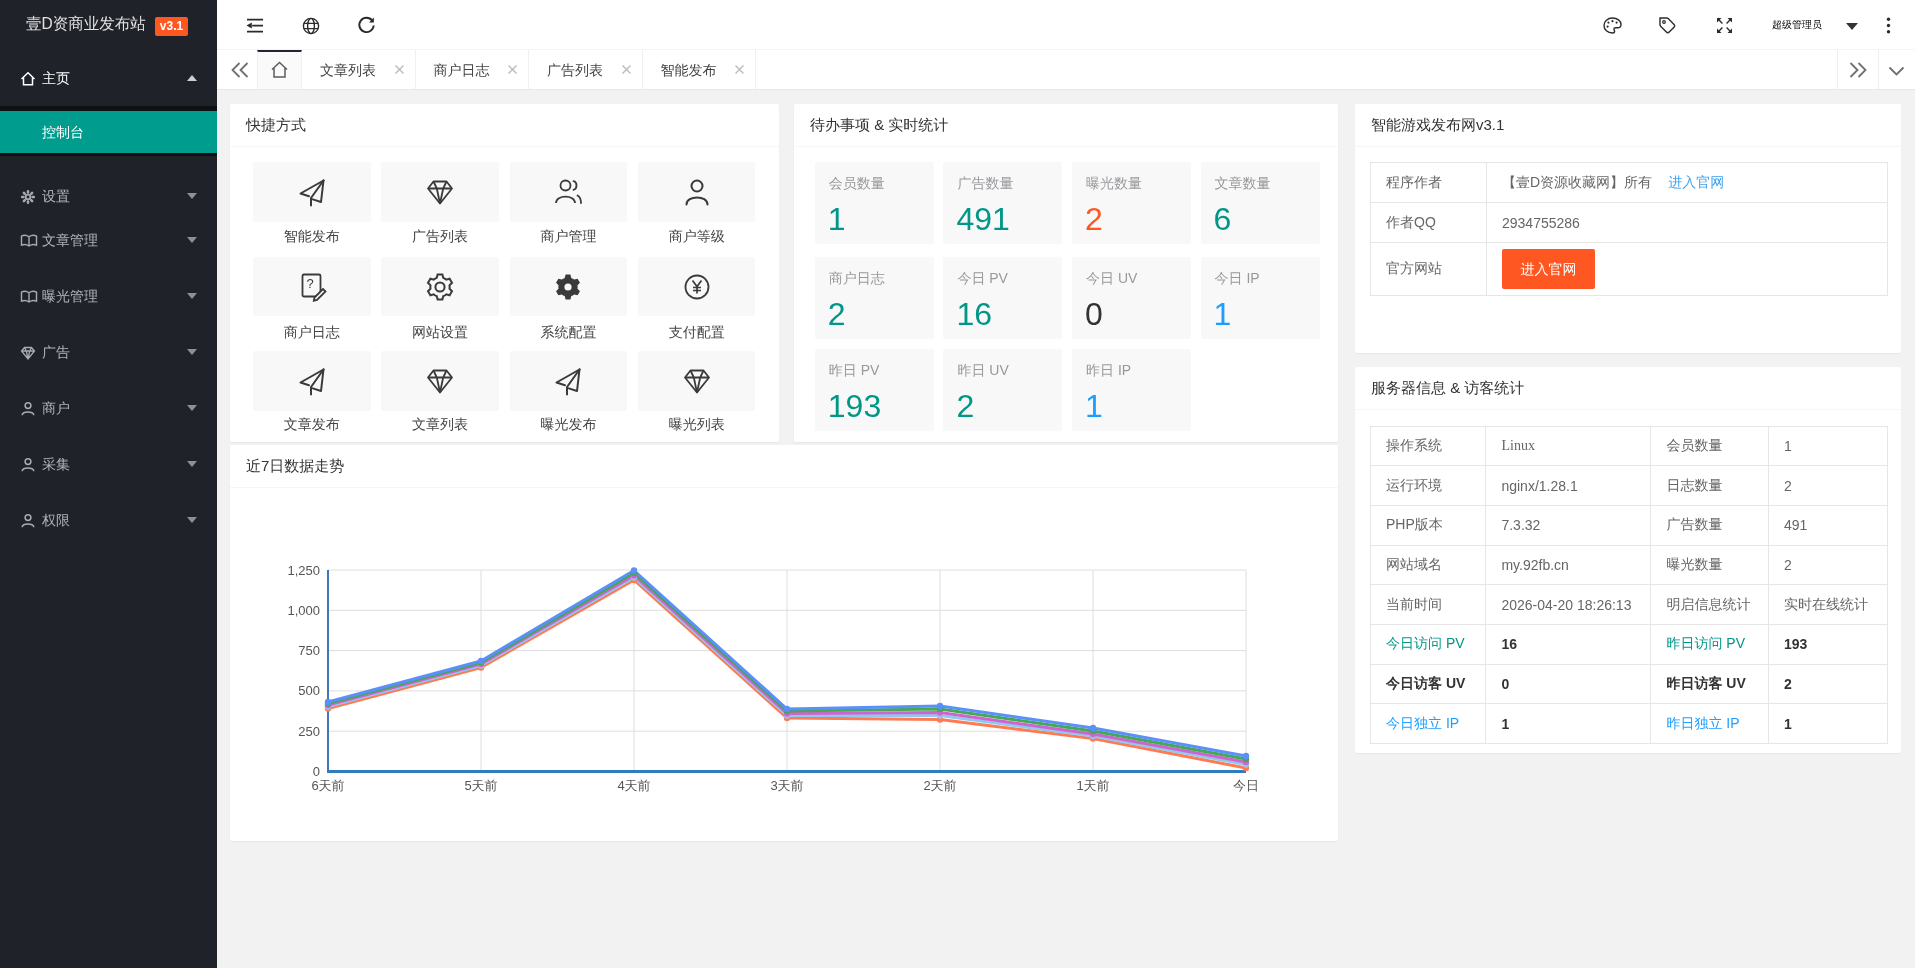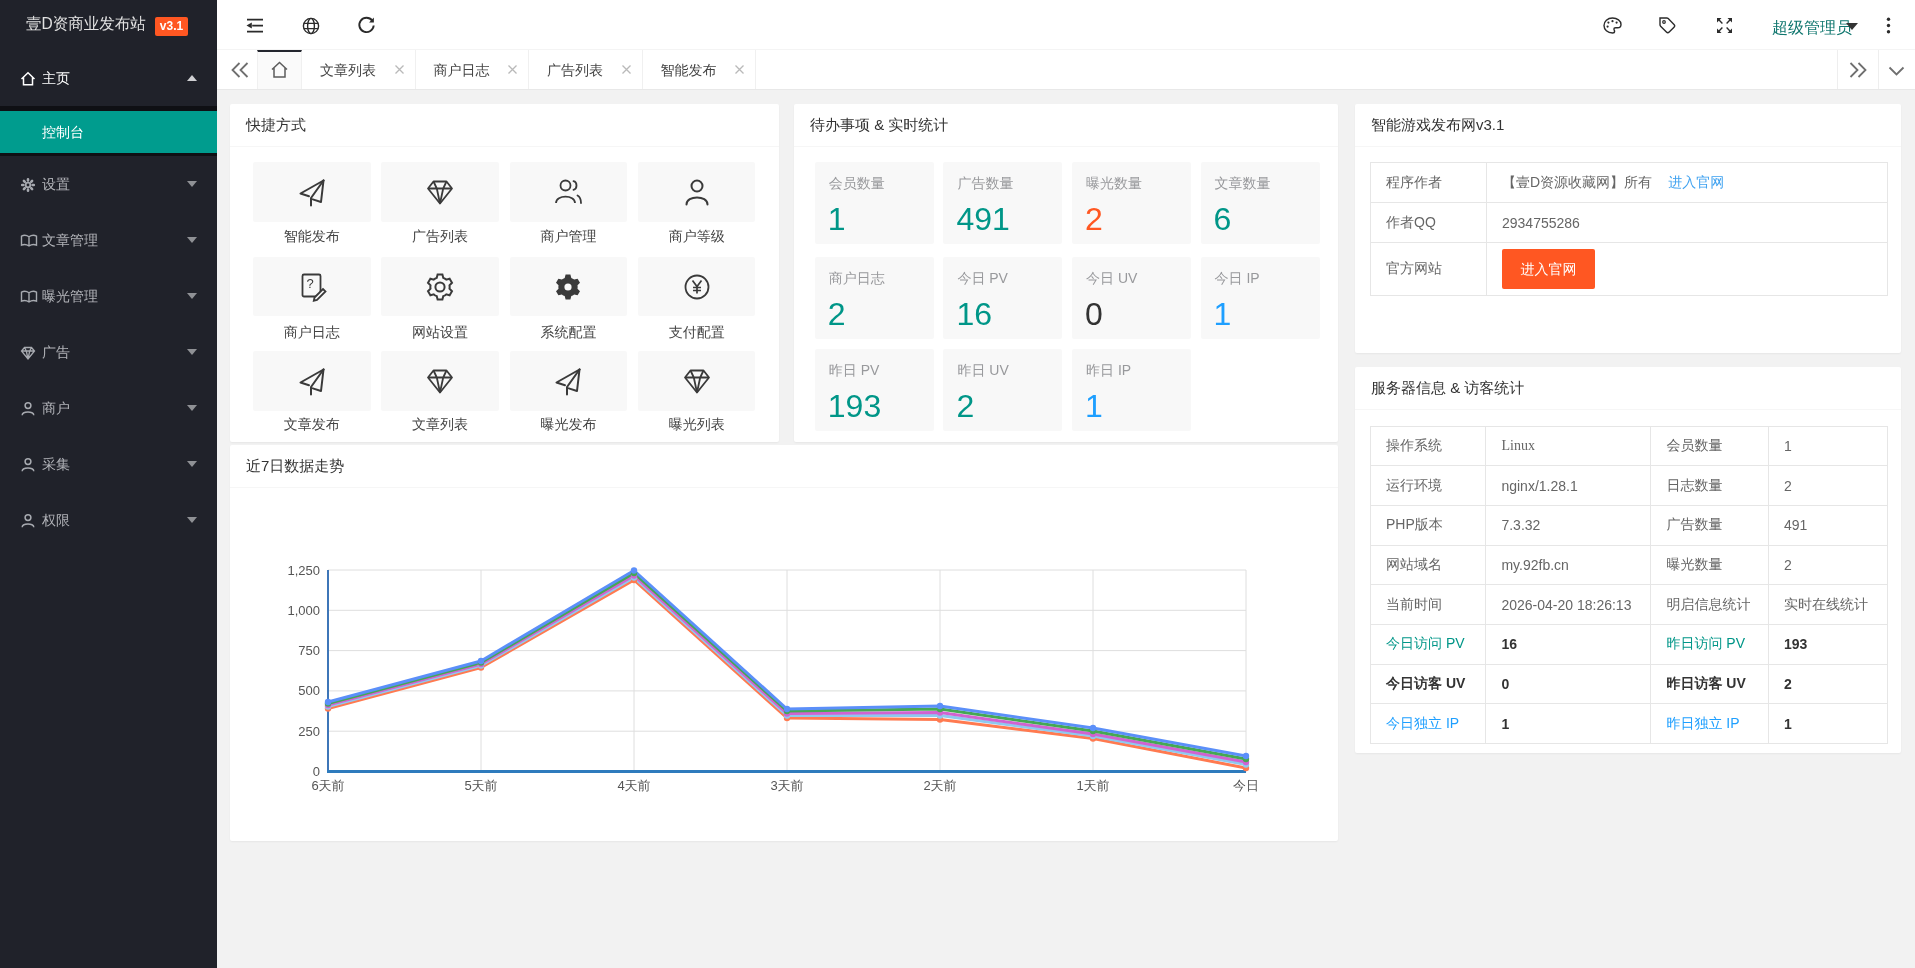--- a/index.html
+++ b/index.html
@@ -29,21 +29,21 @@
       <svg width="16" height="16" viewBox="0 0 16 16">
         <path d="M1.5 8 L8 1.8 L14.5 8 M3.5 6.5 V13.7 H12.5 V6.5" fill="none" stroke="#ffffff" stroke-width="1.5"></path>
       </svg>
     </div>
 <div class="mtext" style="color:#fff;">主页</div>
 <div class="a" style="left:187px;top:25px;width:0;height:0;border-left:5px solid transparent;border-right:5px solid transparent;border-bottom:6px solid #cfd0d3;"></div>
 </div>
 <div class="a" style="left:0;top:106px;width:217px;height:50px;background:#0f1014;"></div>
 <div class="a" style="left:0;top:111px;width:217px;height:42px;background:#009C8E;"></div>
 <div class="a" style="left:42px;top:111px;height:42px;line-height:42px;font-size:14px;color:#fff;">控制台</div>
-<div class="mitem" style="top:156px;">
+<div class="mitem" style="top:168px;">
 <div class="micon">
       <svg width="16" height="16" viewBox="0 0 16 16">
         <g fill="#a7aab0">
           <circle cx="8" cy="8" r="3.2"></circle>
           <g stroke="#a7aab0" stroke-width="2.6" stroke-linecap="round">
             <path d="M8 2.2 V3.4 M8 12.6 V13.8 M2.2 8 H3.4 M12.6 8 H13.8 M3.9 3.9 L4.8 4.8 M11.2 11.2 L12.1 12.1 M12.1 3.9 L11.2 4.8 M4.8 11.2 L3.9 12.1"></path>
           </g>
           <circle cx="8" cy="8" r="1.4" fill="#20222A"></circle>
         </g>
       </svg>
@@ -143,21 +143,21 @@
 <g stroke="#2b2b2b" stroke-width="1.4" fill="none">
 <path d="M2.6 2.6 L6.4 6.4 M14.4 2.6 L10.6 6.4 M14.4 14.4 L10.6 10.6 M2.6 14.4 L6.4 10.6"></path>
     </g>
 <g fill="#2b2b2b">
       <path d="M1 1 H5.5 L1 5.5 Z"></path>
       <path d="M16 1 V5.5 L11.5 1 Z"></path>
       <path d="M16 16 H11.5 L16 11.5 Z"></path>
       <path d="M1 16 V11.5 L5.5 16 Z"></path>
     </g>
   </svg>
-<div class="a" style="left:1772px;top:17.5px;font-size:16px;color:#0f766e;">超级管理员</div>
+<div class="a" style="left:1772px;top:17.5px;font-size:10px;color:#000000;">超级管理员</div>
 <div class="a" style="left:1846px;top:23px;width:0;height:0;border-left:6px solid transparent;border-right:6px solid transparent;border-top:7px solid #333;"></div>
 <svg class="a" style="left:1886px;top:17px;" width="5" height="17" viewBox="0 0 5 17">
 <g fill="#2b2b2b">
       <circle cx="2.5" cy="2.2" r="1.7"></circle>
       <circle cx="2.5" cy="8.5" r="1.7"></circle>
       <circle cx="2.5" cy="14.8" r="1.7"></circle>
     </g>
   </svg>
 <div class="a" style="left:217px;top:50px;width:1698px;height:40px;background:#fff;border-bottom:1px solid #e8e8e8;box-sizing:border-box;"></div>
 <svg class="a" style="left:230px;top:62px;" width="20" height="16" viewBox="0 0 20 16">

